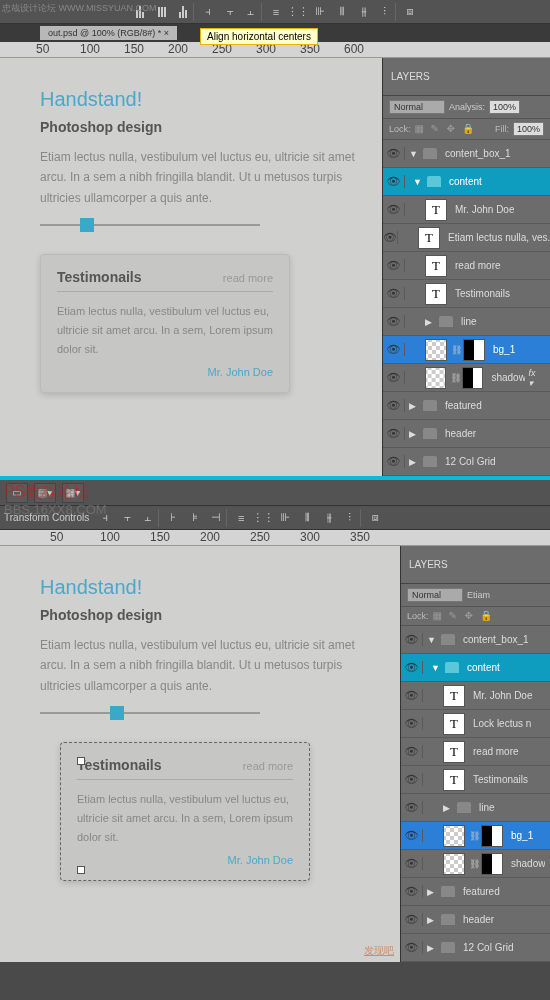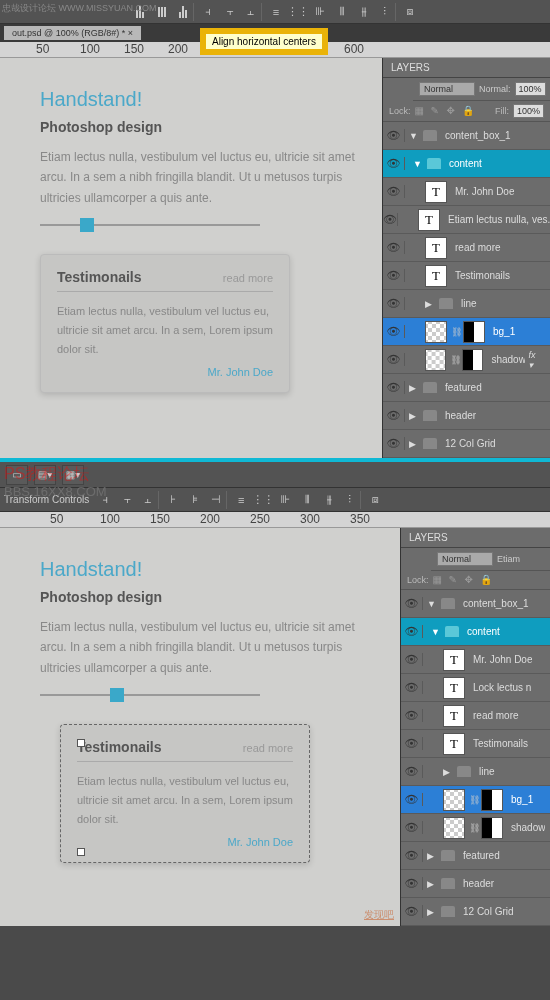--- a/index.html
+++ b/index.html
@@ -2,44 +2,44 @@
 <html><head>
 <meta charset="utf-8">
 <style>
 * { margin: 0; padding: 0; box-sizing: border-box; font-family: Arial, sans-serif; }
 body { background: #4a4a4a; width: 550px; }
 .app-window { background: #535353; position: relative; }
 .watermark { position: absolute; top: 2px; left: 2px; font-size: 9px; color: #888; z-index: 100; }
 .toolbar { background: #535353; height: 24px; display: flex; align-items: center; padding: 0 4px; gap: 2px; border-bottom: 1px solid #333; }
 .tool-icon { width: 20px; height: 18px; display: flex; align-items: center; justify-content: center; font-size: 11px; color: #ccc; cursor: pointer; }
 .tool-icon.sep { border-right: 1px solid #666; margin-right: 2px; padding-right: 2px; }
-.tooltip { position: absolute; background: #ffffcc; border: 6px solid #eab308; padding: 2px 6px; font-size: 10px; color: #000; z-index: 200; }
+.tooltip { position: absolute; background: #ffffcc; border: 1px solid #eab308; padding: 2px 6px; font-size: 10px; color: #000; z-index: 200; }
 .tab-bar { background: #3a3a3a; height: 18px; display: flex; align-items: center; padding-left: 4px; }
-.doc-tab { background: #b8b8b8; font-size: 9px; padding: 2px 8px; color: #333; }
+.doc-tab { background: #b8b8b8; font-size: 9px; padding: 2px 8px; color: #333; margin-left: 36px; }
 .ruler { background: #d4d4d4; height: 16px; border-bottom: 1px solid #999; display: flex; font-size: 8px; color: #444; position: relative; }
 .ruler-label { position: absolute; top: 0; font-size: 12px; }
 .canvas-area { display: flex; }
 .canvas { background: #d0d0ce; padding: 30px 20px 30px 40px; flex: 1; }
 .canvas h1 { color: #4ba8c9; font-size: 20px; font-weight: normal; margin-bottom: 8px; }
 .canvas h2 { color: #555; font-size: 14px; font-weight: bold; margin-bottom: 12px; }
 .canvas .body-text { color: #888; font-size: 12px; line-height: 1.7; margin-bottom: 16px; }
 .slider-track { width: 220px; height: 2px; background: #999; position: relative; margin-bottom: 28px; }
 .slider-handle { width: 14px; height: 14px; background: #3aa8c9; position: absolute; top: -6px; }
 .testimonial-box { background: #c6c6c4; border: 1px solid #bbb; border-radius: 4px; padding: 14px 16px; width: 250px; box-shadow: 0 2px 6px rgba(0,0,0,0.15); position: relative; }
 .testimonial-box.selected { border: 1px dashed #666; }
 .testimonial-box.selected::before, .testimonial-box.selected::after { content: ''; position: absolute; width: 6px; height: 6px; background: #fff; border: 1px solid #555; }
 .t-header { display: flex; justify-content: space-between; align-items: baseline; border-bottom: 1px solid #aaa; padding-bottom: 6px; margin-bottom: 10px; }
 .t-title { color: #555; font-weight: bold; font-size: 14px; }
 .t-readmore { color: #999; font-size: 11px; }
 .t-body { color: #888; font-size: 11px; line-height: 1.7; margin-bottom: 8px; }
 .t-author { color: #4ba8c9; font-size: 11px; text-align: right; }
 
 .layers-panel { width: 168px; background: #6c6c6c; border-left: 1px solid #333; }
-.panel-tab { background: #6c6c6c; padding: 4px 8px; font-size: 10px; color: #ddd; border-bottom: 1px solid #444; }
-.panel-controls { background: #6c6c6c; padding: 4px 6px; display: flex; align-items: center; gap: 4px; border-bottom: 1px solid #555; font-size: 9px; color: #ccc; margin-left: 30px; }
+.panel-tab { background: #6c6c6c; padding: 13px 8px; font-size: 10px; color: #ddd; border-bottom: 1px solid #444; }
+.panel-controls { background: #6c6c6c; padding: 4px 6px; display: flex; align-items: center; gap: 4px; border-bottom: 1px solid #555; font-size: 9px; color: #ccc; }
 .dropdown { background: #aaa; border: 1px solid #777; font-size: 9px; padding: 1px 4px; color: #333; min-width: 56px; display: inline-block; }
 .opacity-box { background: #ddd; border: 1px solid #777; font-size: 9px; padding: 1px 3px; color: #333; }
 .lock-row { background: #6c6c6c; padding: 3px 6px; display: flex; align-items: center; gap: 4px; font-size: 9px; color: #bbb; border-bottom: 1px solid #555; }
 .lock-icon { width: 12px; height: 12px; display: inline-block; color: #999; font-size: 10px; }
 .layer-row { display: flex; align-items: center; background: #6c6c6c; border-bottom: 1px solid #5a5a5a; min-height: 28px; font-size: 10px; color: #ddd; }
 .layer-row.selected { background: #2c7fd6; color: #fff; }
 .layer-row.selected-teal { background: #0f9dbf; color: #fff; }
 .eye-col { width: 22px; height: 100%; display: flex; align-items: center; justify-content: center; border-right: 1px solid #5a5a5a; font-size: 11px; color: #333; }
 .layer-content { display: flex; align-items: center; flex: 1; padding: 2px 4px; gap: 4px; }
 .twisty { width: 10px; display: inline-block; font-size: 9px; }
@@ -136,21 +136,21 @@
         </div>
         <p class="t-body">Etiam lectus nulla, vestibulum vel luctus eu, ultricie sit amet arcu. In a sem, Lorem ipsum dolor sit.</p>
         <div class="t-author">Mr. John Doe</div>
       </div>
     </div>
 
     <div class="layers-panel">
       <div class="panel-tab">LAYERS</div>
       <div class="panel-controls">
         <span class="dropdown">Normal</span>
-        <span>Normal:</span>
+        <span>Analysis:</span>
         <span class="opacity-box">100%</span>
       </div>
       <div class="lock-row">
         <span>Lock:</span>
         <span class="lock-icon">▦</span>
         <span class="lock-icon">✎</span>
         <span class="lock-icon">✥</span>
         <span class="lock-icon">🔒</span>
         <span style="margin-left:auto">Fill:</span>
         <span class="opacity-box">100%</span>

